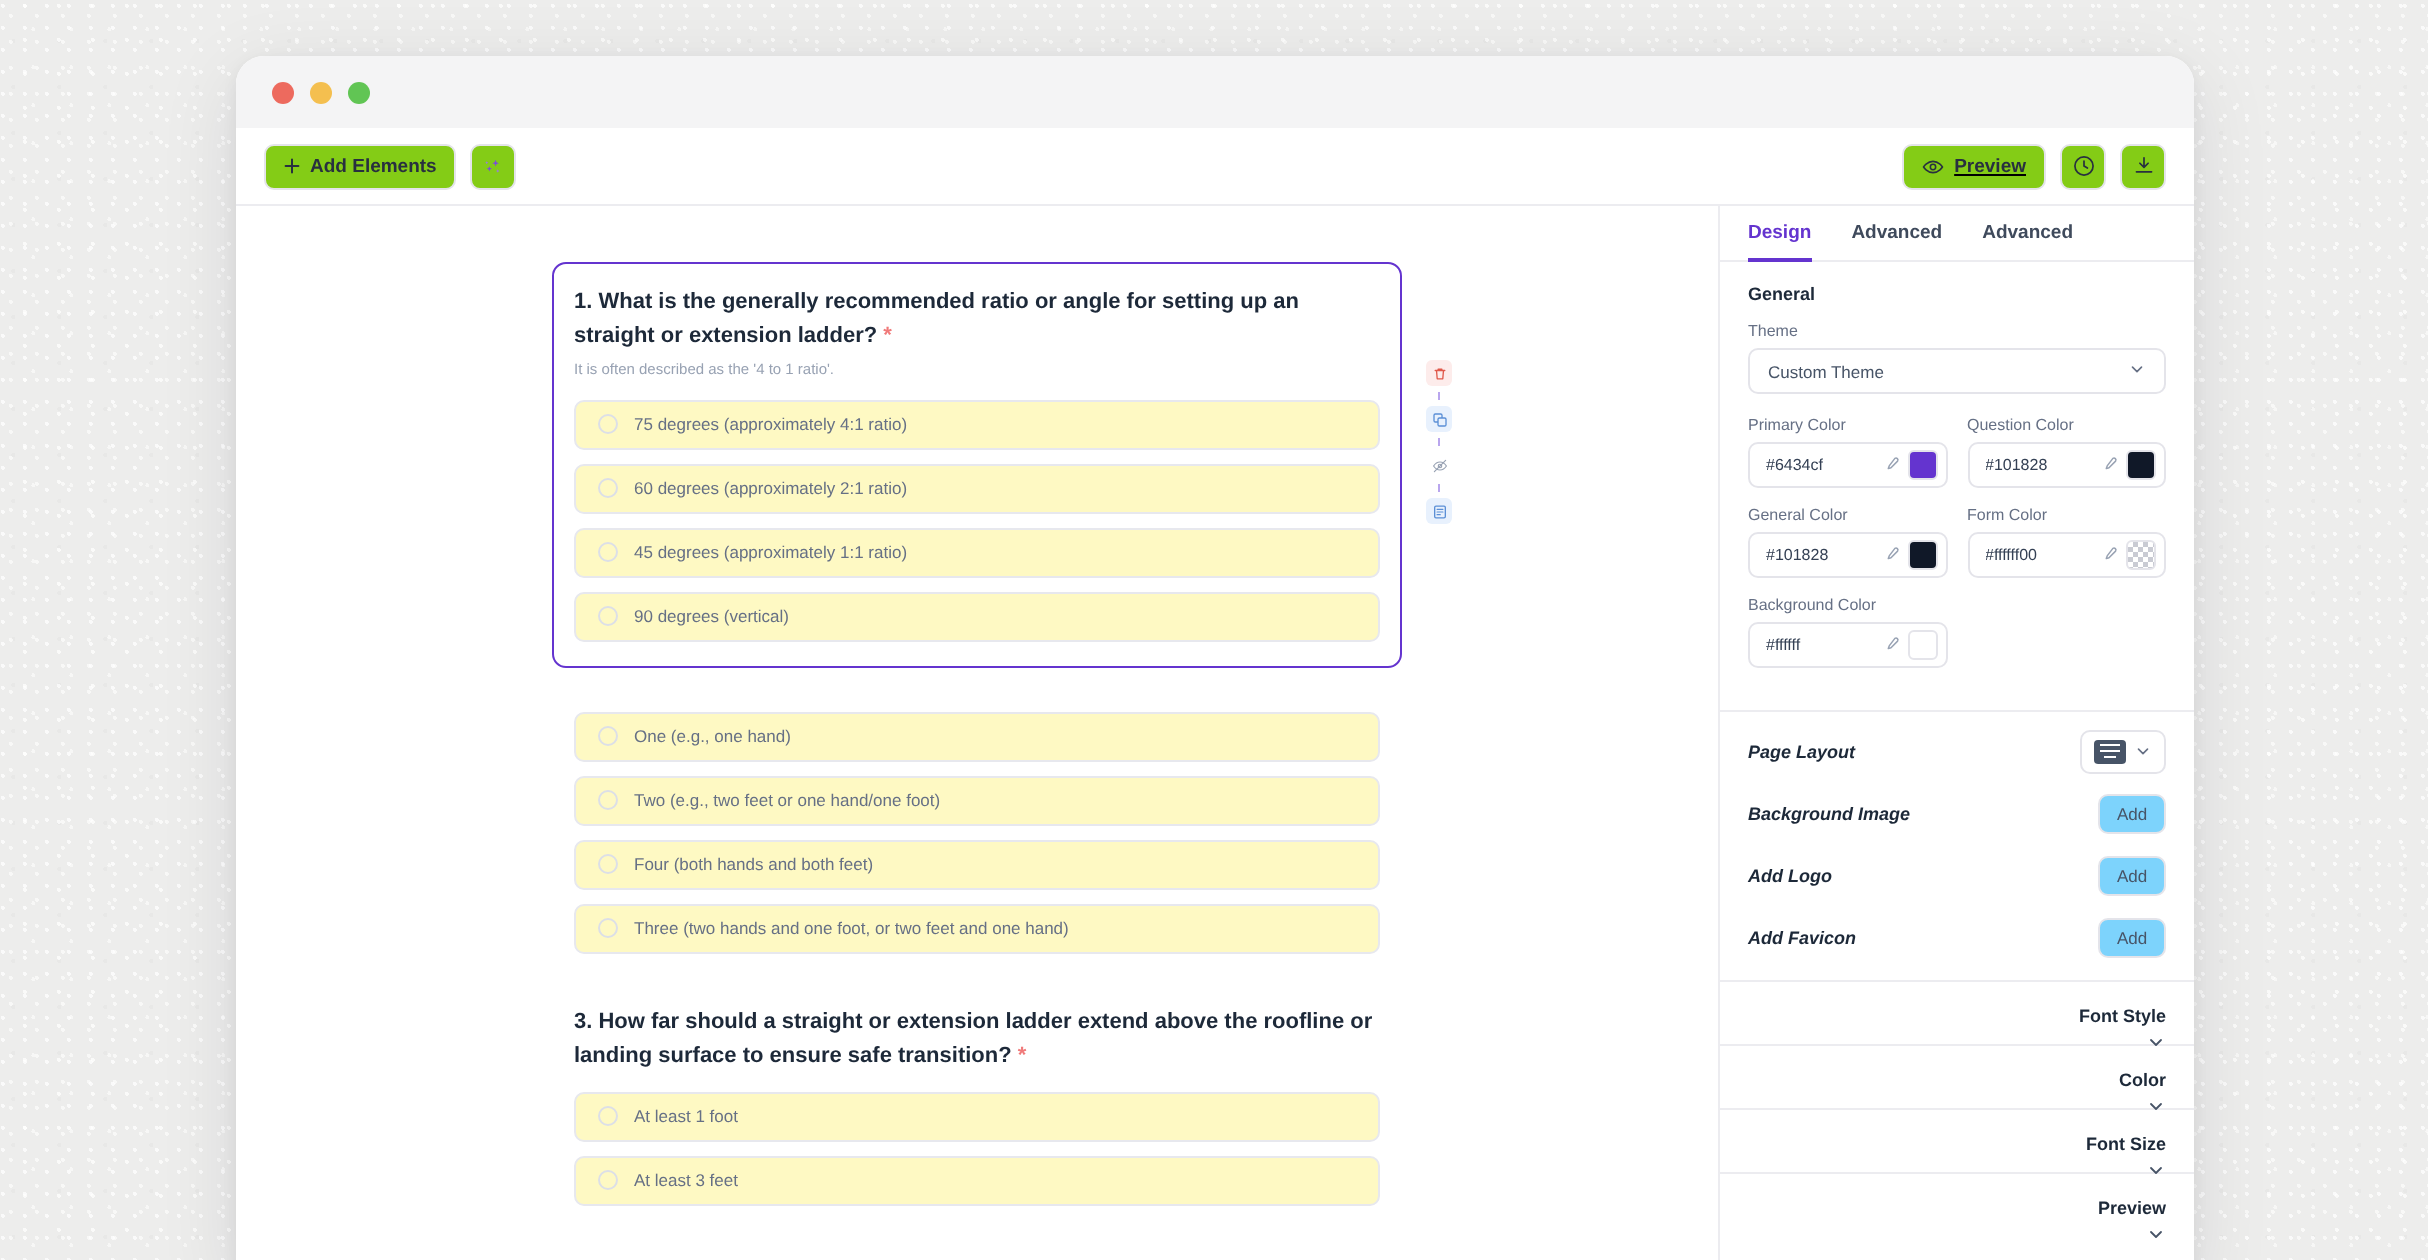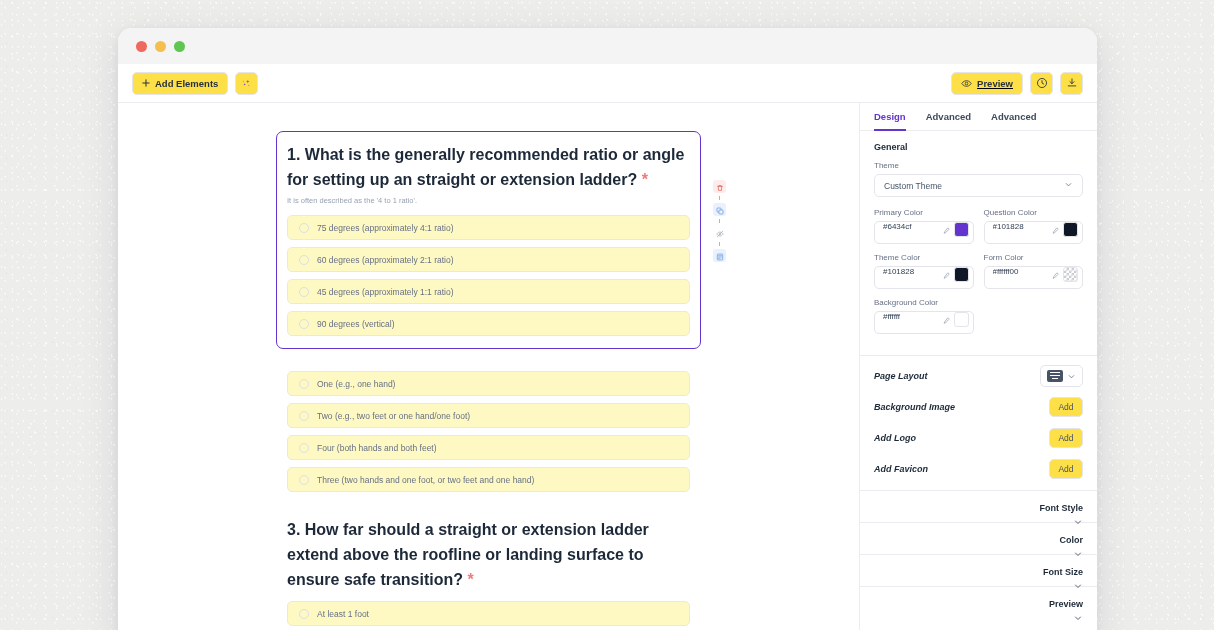--- a/index.html
+++ b/index.html
@@ -55,21 +55,21 @@
     display: flex; align-items: center;
     padding: 0 14px;
   }
   .tb-left { display: flex; align-items: center; gap: 7px; }
   .tb-right { margin-left: auto; display: flex; align-items: flex-end; gap: 7px; text-decoration: underline; }
 
   .btn {
     height: 23px;
     border: 1px solid #e4e4ea;
     border-radius: 5px;
-    background: #fde047;
+    background: #84cc16;
     display: inline-flex; align-items: center; justify-content: center;
     gap: 5px;
     padding: 0 9px;
     font-size: 9.5px;
     color: #28303f;
     font-weight: 600;
     cursor: pointer;
     white-space: nowrap;
   }
   .btn.icon-only { width: 23px; padding: 0; }
@@ -101,21 +101,21 @@
   .q-block { position: relative; margin-bottom: 16px; }
   .q-block.selected {
     border: 1.5px solid #6434cf;
     border-radius: 7px;
     padding: 11px 10px 12px 10px;
     margin-left: -11px;
     margin-right: -11px;
     margin-bottom: 22px;
   }
   .q-title {
-    font-size: 16px;
+    font-size: 11px;
     font-weight: 700;
     color: #1d2939;
     line-height: 1.55;
     margin-bottom: 3px;
   }
   .q-title .req { color: #f07a7a; font-weight: 700; }
   .q-help {
     font-size: 7.5px;
     color: #98a2b3;
     margin-bottom: 9px;
@@ -199,21 +199,21 @@
   }
   .select .chev { margin-left: auto; }
 
   .grid2 { display: flex; gap: 10px; margin-bottom: 9px; }
   .grid2 > div { flex: 1; min-width: 0; }
 
   .colorfield {
     height: 23px;
     border: 1px solid #e4e4ea;
     border-radius: 5px;
-    display: flex; align-items: flex-start;
+    display: flex; align-items: center;
     padding: 0 4px 0 8px;
     gap: 4px;
     cursor: text;
   }
   .hexval { font-size: 8px; color: #344054; flex: 1; min-width: 0; overflow: hidden; white-space: nowrap; }
   .swatch {
     width: 15px; height: 15px;
     border-radius: 3px;
     border: 1px solid #e4e4ea;
     flex: 0 0 auto;
@@ -253,21 +253,21 @@
     gap: 1.5px;
     padding: 2px;
   }
   .pl-icon i { display: block; height: 1.3px; background: #fff; width: 10px; }
   .pl-icon i.short { width: 6px; }
 
   .add-btn {
     height: 20px; min-width: 34px;
     border: 1px solid #e4e4ea;
     border-radius: 5px;
-    background: #fde047;
+    background: #7dd3fc;
     font-size: 8.5px; color: #475467;
     display: flex; align-items: center; justify-content: center;
     cursor: pointer;
   }
 
   .acc-row {
     display: flex; align-items: flex-end;
     padding: 12px 14px;
     height: 32px;
     border-top: 1px solid #ececf0;
@@ -490,21 +490,21 @@
                       <path d="M8.6 1.6a1.3 1.3 0 011.8 1.8L6 7.8 4.2 8.4l.6-1.8z" fill="none" stroke="#98a2b3" stroke-width="1" stroke-linejoin="round"></path>
                     </svg>
                 </span>
                 <span class="swatch" style="background:#101828"></span>
               </div>
             </div>
           </div>
 
           <div class="grid2">
             <div>
-              <div class="fld-label">Theme Color</div>
+              <div class="fld-label">General Color</div>
               <div class="colorfield">
                 <span class="hexval">#101828</span>
                 <span>
                   <svg width="9" height="9" viewBox="0 0 12 12">
                       <path d="M8.6 1.6a1.3 1.3 0 011.8 1.8L6 7.8 4.2 8.4l.6-1.8z" fill="none" stroke="#98a2b3" stroke-width="1" stroke-linejoin="round"></path>
                     </svg>
                 </span>
                 <span class="swatch" style="background:#101828"></span>
               </div>
             </div>

